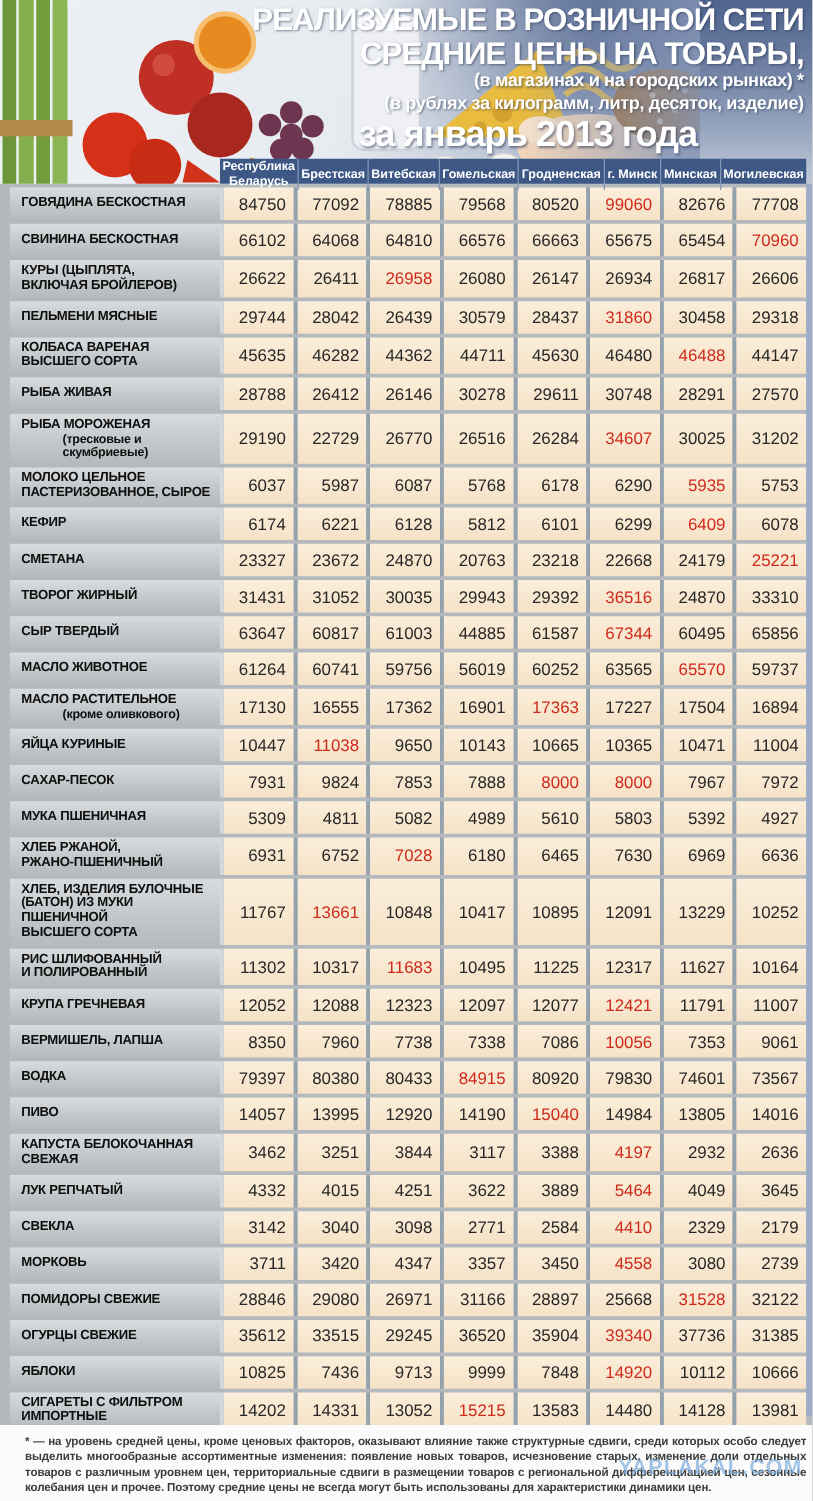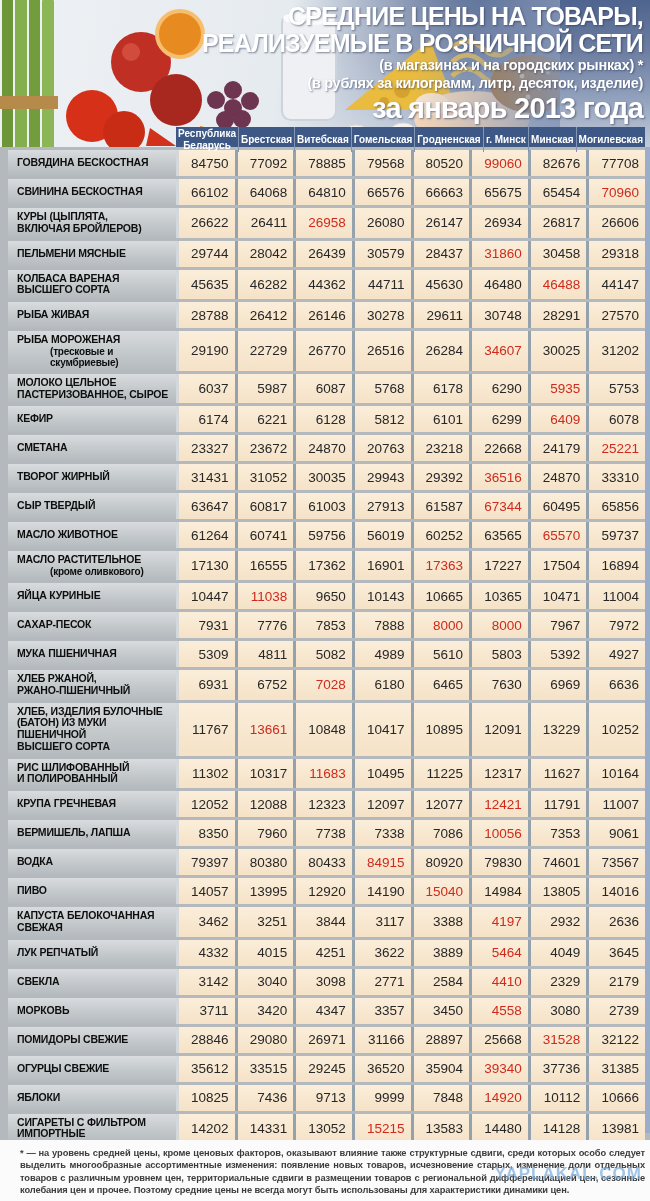--- a/index.html
+++ b/index.html
@@ -16,21 +16,21 @@
     position:absolute;left:0;top:0;width:560px;height:147px;
     background:linear-gradient(100deg,#eef1f4 0%,#e6ebf0 50%,rgba(230,235,240,0) 82%);
   }
   .collage svg{display:block;width:560px;height:147px;}
   .titles{
     position:absolute;right:7px;top:3px;text-align:right;color:#ffffff;
     text-shadow:1px 1px 2px rgba(35,45,75,.55);white-space:nowrap;
   }
   .t-big{font-size:25px;font-weight:bold;line-height:1.06;letter-spacing:-0.8px;}
   .t-small{font-size:14.5px;font-weight:bold;line-height:1.25;letter-spacing:-0.3px;}
-  .t-period{font-size:29px;font-weight:bold;line-height:1.1;letter-spacing:-0.8px;margin-top:1px;}
+  .t-period{font-size:29px;font-weight:bold;line-height:1.1;letter-spacing:-0.8px;margin-top:1px;text-align:center;}
   
   .thead{
     position:absolute;left:176px;right:5px;bottom:0;height:20px;
     display:grid;grid-template-columns:repeat(8,1fr);
     background:#3e5886;
   }
   .th{
     display:flex;align-items:center;justify-content:center;text-align:center;
     color:#ffffff;font-size:10px;font-weight:bold;line-height:1.15;
     padding:1px 2px;border-left:1px solid #8295b5;
@@ -154,22 +154,22 @@
             <circle cx="548" cy="72" r="2.4" fill="#e8d9a8"></circle>
           <ellipse cx="356" cy="135" rx="14" ry="10" fill="#f6f3ee" stroke="#dddcd8"></ellipse>
           <ellipse cx="381" cy="140" rx="14" ry="10" fill="#f6f3ee" stroke="#dddcd8"></ellipse>
           <ellipse cx="403" cy="132" rx="13" ry="9" fill="#f6f3ee" stroke="#dddcd8"></ellipse>
         </g>
         <rect x="415" y="0" width="145" height="147" fill="url(#fadeR)" opacity="0.85"></rect>
       </svg>
     </div>
 
     <div class="titles">
+      <div class="t-big">РЕАЛИЗУЕМЫЕ В РОЗНИЧНОЙ СЕТИ</div>
       <div class="t-big">СРЕДНИЕ ЦЕНЫ НА ТОВАРЫ,</div>
-      <div class="t-big">РЕАЛИЗУЕМЫЕ В РОЗНИЧНОЙ СЕТИ</div>
       <div class="t-small">(в магазинах и на городских рынках) *</div>
       <div class="t-small">(в рублях за килограмм, литр, десяток, изделие)</div>
       <div class="t-period">за январь 2013 года</div>
     </div>
 
     <div class="thead" id="thead">
         <div class="th">Республика Беларусь</div>
         <div class="th">Брестская</div>
         <div class="th">Витебская</div>
         <div class="th">Гомельская</div>
@@ -328,21 +328,21 @@
         <div class="cell">24870</div>
         <div class="cell">33310</div>
       </div>
       <div class="row">
         <div class="label-cell">
           <div class="label">СЫР ТВЕРДЫЙ</div>
         </div>
         <div class="cell">63647</div>
         <div class="cell">60817</div>
         <div class="cell">61003</div>
-        <div class="cell">27913</div>
+        <div class="cell">44885</div>
         <div class="cell">61587</div>
         <div class="cell red">67344</div>
         <div class="cell">60495</div>
         <div class="cell">65856</div>
       </div>
       <div class="row">
         <div class="label-cell">
           <div class="label">МАСЛО ЖИВОТНОЕ</div>
         </div>
         <div class="cell">61264</div>
@@ -379,21 +379,21 @@
         <div class="cell">10665</div>
         <div class="cell">10365</div>
         <div class="cell">10471</div>
         <div class="cell">11004</div>
       </div>
       <div class="row">
         <div class="label-cell">
           <div class="label">САХАР-ПЕСОК</div>
         </div>
         <div class="cell">7931</div>
-        <div class="cell">7776</div>
+        <div class="cell">9824</div>
         <div class="cell">7853</div>
         <div class="cell">7888</div>
         <div class="cell red">8000</div>
         <div class="cell red">8000</div>
         <div class="cell">7967</div>
         <div class="cell">7972</div>
       </div>
       <div class="row">
         <div class="label-cell">
           <div class="label">МУКА ПШЕНИЧНАЯ</div>

